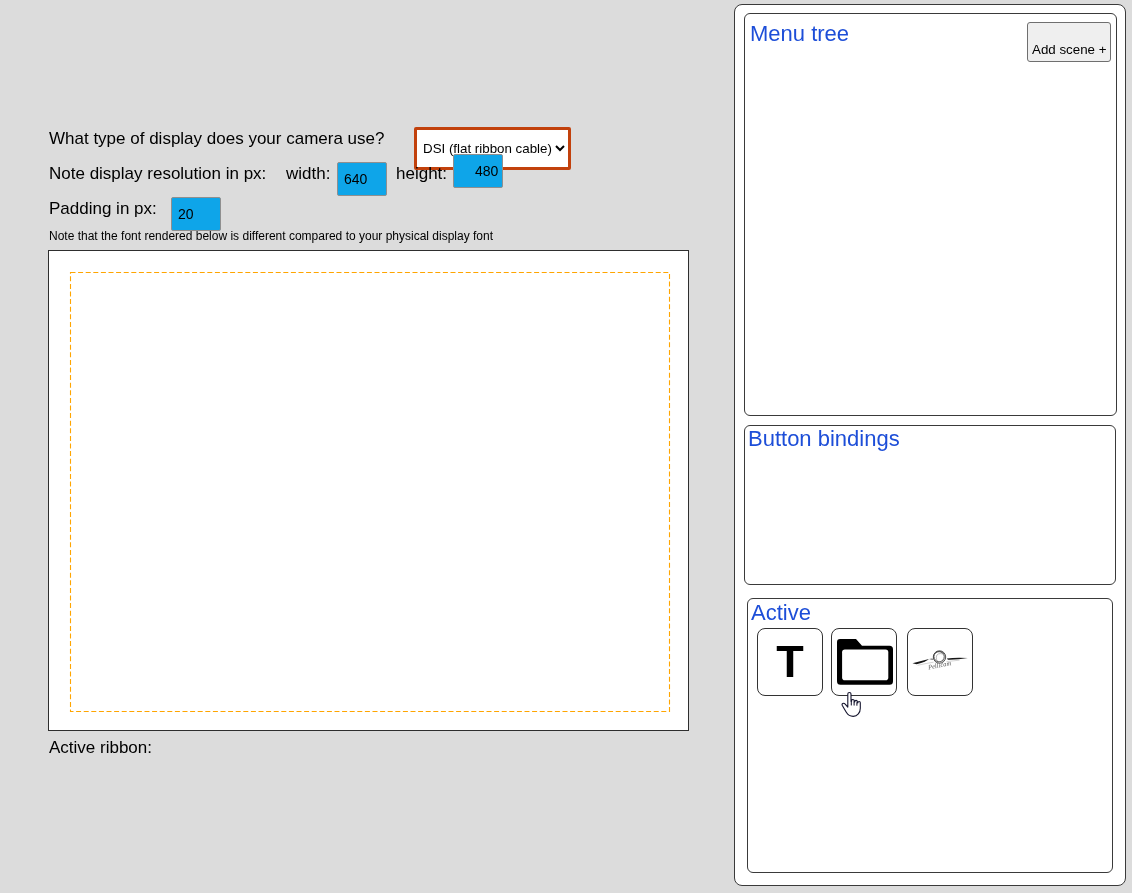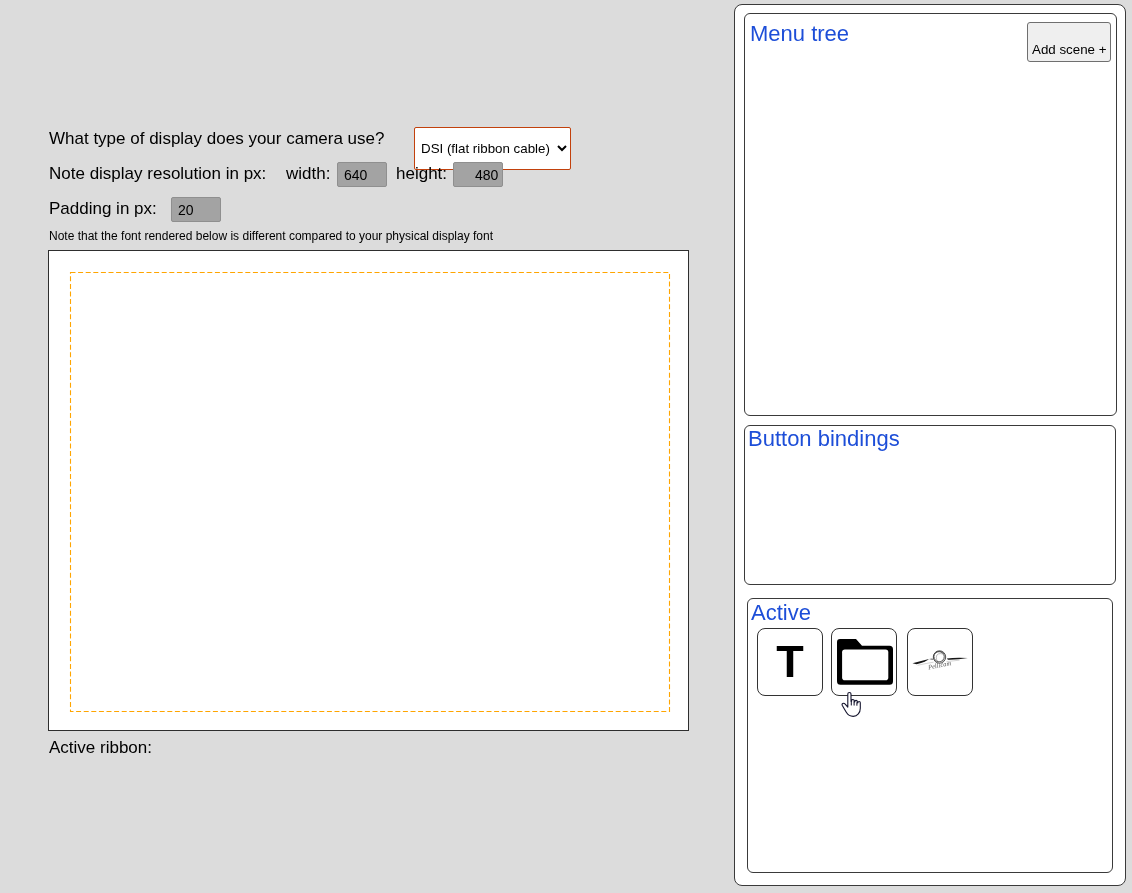--- a/index.html
+++ b/index.html
@@ -7,39 +7,39 @@
     width:1132px;height:893px;
     background:#dcdcdc;
     font-family:"Liberation Sans", sans-serif;
     position:relative;
     overflow:hidden;
   }
   .abs{position:absolute;}
   .lbl{font-size:17px;line-height:21px;color:#000;white-space:nowrap;}
   input.num{
     position:absolute;
-    width:50px;height:25px;
+    width:50px;height:34px;
     box-sizing:border-box;
     border:1px solid #8f8f8f;
-    background:#a3a3a3;
+    background:#0ea5e9;
     font-family:"Liberation Sans", sans-serif;
     font-size:14px;
     padding:0 0 0 6px;
     margin:0;
     border-radius:2px;
     color:#000;
   }
   select.disp{
     position:absolute;
     text-indent:2px;
     left:414px;top:127px;
     width:157px;height:43px;
     box-sizing:border-box;
     background:#fff;
-    border:1px solid #c2410c;
+    border:3px solid #c2410c;
     font-family:"Liberation Sans", sans-serif;
     color:#000;
     border-radius:2px;
   }
   #preview{
     left:48px;top:250px;
     width:641px;height:481px;
     box-sizing:border-box;
     background:#fff;
     border:1px solid #2e2e2e;
@@ -100,21 +100,21 @@
 </head>
 <body>
 
 <span class="abs lbl" style="left:49px;top:127.8px;">What type of display does your camera use?</span>
 <select class="disp"><option>DSI (flat ribbon cable)</option></select>
 
 <span class="abs lbl" style="left:49px;top:162.9px;">Note display resolution in px:</span>
 <span class="abs lbl" style="left:286px;top:162.9px;">width:</span>
 <input class="num" style="left: 337px; top: 162px;" value="640">
 <span class="abs lbl" style="left:396px;top:162.9px;">height:</span>
-<input class="num" style="left: 453px; top: 162px; padding-left: 21px;" value="480">
+<input class="num" style="left: 453px; top: 154px; padding-left: 21px;" value="480">
 
 <span class="abs lbl" style="left:49px;top:198px;">Padding in px:</span>
 <input class="num" style="left: 171px; top: 197px;" value="20">
 
 <span class="abs" style="left:49px;top:229.2px;font-size:12px;line-height:14px;color:#000;">Note that the font rendered below is different compared to your physical display font</span>
 
 <div class="abs" id="preview">
     <svg width="639" height="479" style="position:absolute;left:0;top:0;">
 <rect x="21.5" y="21.5" width="599" height="439" fill="none" stroke="#ffa500" stroke-width="1.1" stroke-dasharray="5 2.6"></rect>
 </svg>

